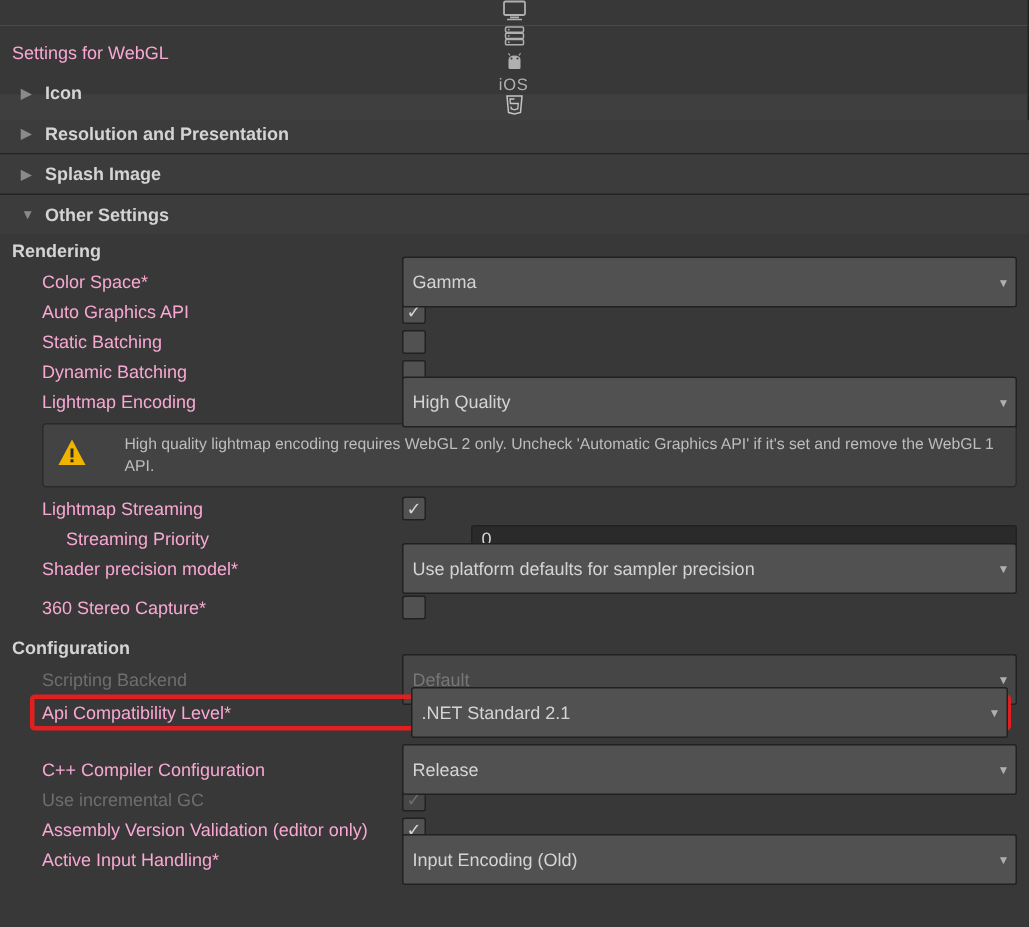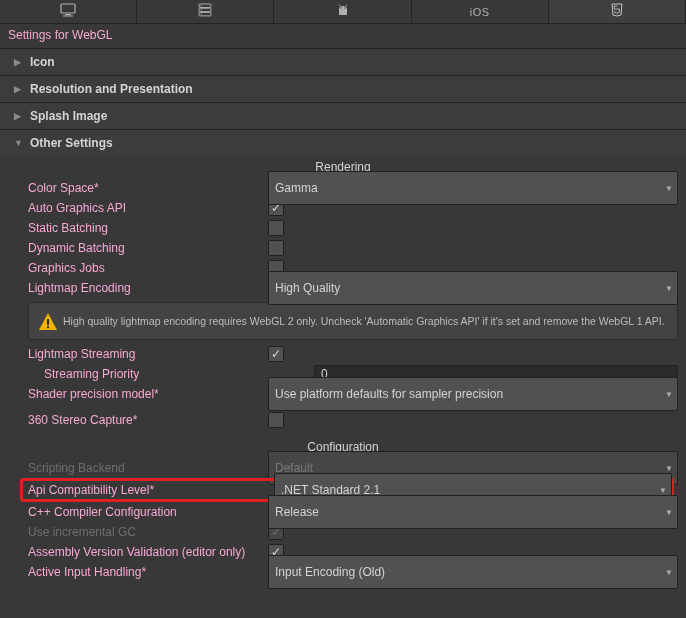--- a/index.html
+++ b/index.html
@@ -10,20 +10,21 @@
     font-size: 12px;
     width: 686px;
     height: 618px;
     overflow: hidden;
   }
   .tabs {
     display: flex;
     height: 24px;
     background: #0ea5e9;
     border-bottom: 1px solid #232323;
+    flex-direction: column;
   }
   .tab {
     flex: 1;
     display: flex;
     align-items: center;
     justify-content: center;
     border-right: 1px solid #232323;
     background: #383838;
     height: 100%;
   }
@@ -50,23 +51,22 @@
   }
   .section-header .arrow {
     width: 10px;
     margin-right: 6px;
     color: #8a8a8a;
     font-size: 9px;
     display: inline-flex;
   }
   .group-label {
     padding: 4px 8px 4px 8px;
-    font-weight: 400;
-    color: #d4d4d4;
-    text-align: center;
+    font-weight: 700;
+    color: #d4d4d4;
   }
   .row {
     display: flex;
     align-items: center;
     height: 20px;
     padding-left: 28px;
     padding-right: 8px;
   }
   .row.indent { padding-left: 44px; gap: 46px; }
   .row-label {
@@ -123,37 +123,37 @@
     padding: 0 6px;
     color: #d4d4d4;
   }
   .warning-box {
     margin: 4px 8px 4px 28px;
     background: #434343;
     border: 1px solid #2a2a2a;
     border-radius: 3px;
     display: flex;
     padding: 6px 8px;
-    gap: 4px;
-    align-items: center;
+    gap: 24px;
+    align-items: flex-start;
   }
   .warning-box .warn-icon {
     flex-shrink: 0;
     width: 22px;
     height: 22px;
     margin-top: 2px;
   }
   .warning-box .warn-text {
     color: #bdbdbd;
     font-size: 10.5px;
     line-height: 1.4;
   }
   .highlight-row {
     position: relative;
-    margin: 2px 14px 2px 22px;
+    margin: 2px 14px 18px 22px;
     padding-left: 6px;
   }
   .highlight-row .row { padding-left: 0; padding-right: 0; height: 20px; }
   .highlight-row::before {
     content: "";
     position: absolute;
     inset: -2px -2px -2px -2px;
     border: 3px solid #e02020;
     border-radius: 3px;
     pointer-events: none;
@@ -262,26 +262,20 @@
       </div>
   </div>
 
   <div class="row">
     <div class="row-label">Dynamic Batching</div>
     <div class="row-control">
         <div class="checkbox"></div>
       </div>
   </div>
 
-  <div class="row">
-    <div class="row-label">Graphics Jobs</div>
-    <div class="row-control">
-        <div class="checkbox"></div>
-      </div>
-  </div>
 
   <div class="row">
     <div class="row-label">Lightmap Encoding</div>
     <div class="row-control">
       <div class="dropdown">
         <span>High Quality</span>
         <span class="dd-arrow">▼</span>
       </div>
     </div>
   </div>

